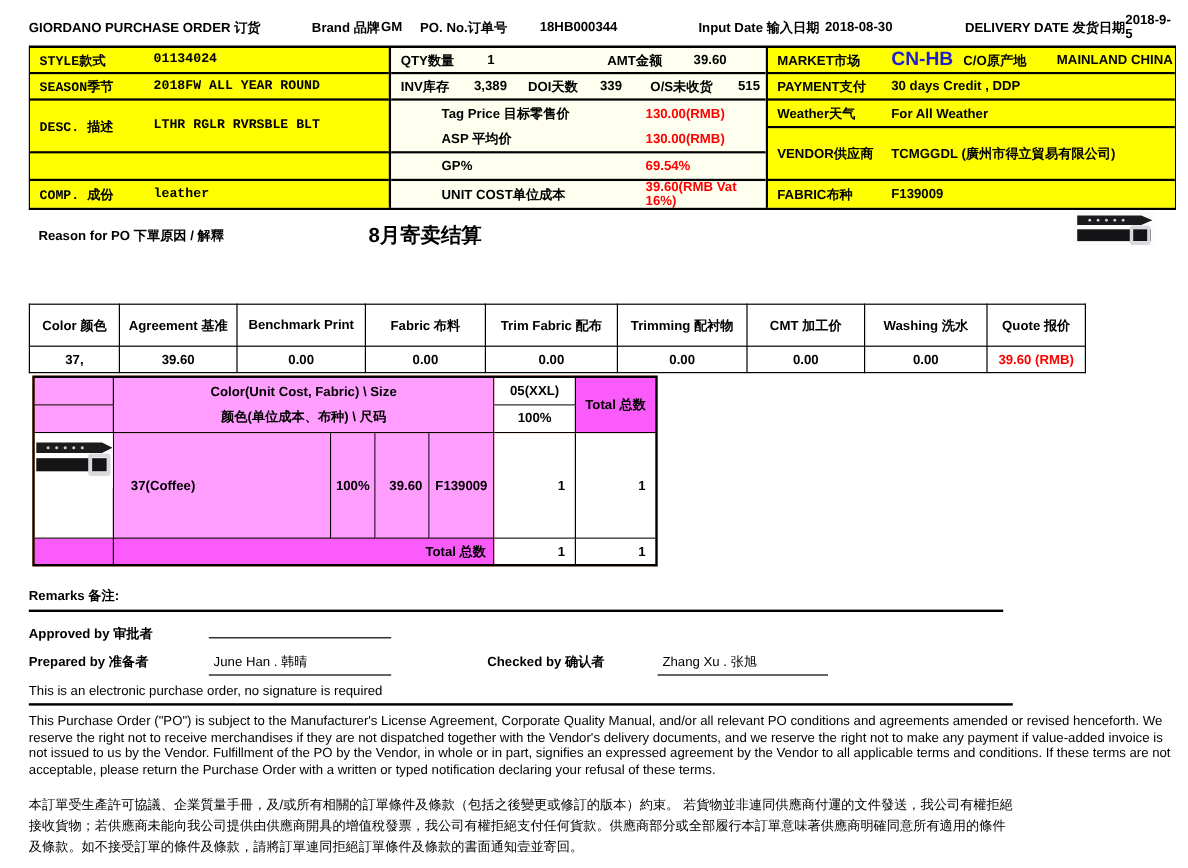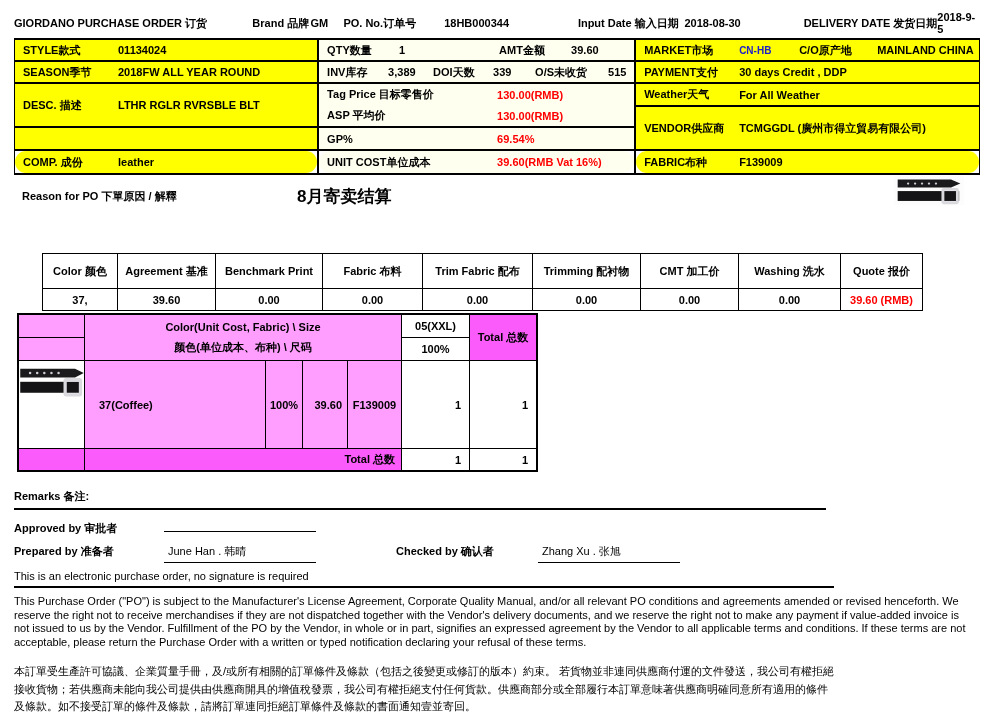--- a/index.html
+++ b/index.html
@@ -2,59 +2,59 @@
 <html><head>
 <meta charset="utf-8">
 <style>
   * { box-sizing: border-box; }
   html,body { margin:0; padding:0; }
   body {
     width:990px; height:723px; background:#ffffff; color:#000;
     font-family:"Liberation Sans","DejaVu Sans",sans-serif;
     font-size:11px; font-weight:bold; overflow:hidden;
   }
-  .doc { padding:8px 10px 0 14px; position:relative; }
+  .doc { padding:8px 10px 0 24px; position:relative; }
 
   
   .top-row { display:flex; align-items:center; height:30px; }
   .t-title { width:246px; }
   .t-brand-l { width:60px; }
   .t-brand-v { width:34px; }
   .t-po-l { width:104px; }
   .t-po-v { width:138px; }
   .t-in-l { width:110px; }
   .t-in-v { width:103px; }
   .t-del-l { width:158px;text-align:right; }
 
   
   .info-grid { display:flex; border:1px solid #000; border-top:2px solid #000; border-bottom:2px solid #000; }
-  .col-left { width:304px; }
+  .col-left { width:304px;font-family:Liberation Mono, monospace; }
   .col-mid { width:321px; border-left:2px solid #000; border-right:2px solid #000; }
   .col-right { width:345px; }
   .ir { border-bottom:2px solid #000; display:flex; align-items:center; padding-left:8px; }
-  .ir:last-child { border-bottom:none;border-radius:11px; }
+  .ir:last-child { border-bottom:none; }
   .h1 { height:22px; } .h2 { height:22px; } .h3 { height:44px; } .h4 { height:23px; } .h5 { height:22px; }
   .yellow { background:#ffff00; }
   .ivory { background:#fffff0; }
   .lab { flex:0 0 auto; }
-  .w95 { width:95px; } .w170 { width:170px; } .w72 { width:72px; } .w100 { width:100px; }
+  .w95 { width:95px; } .w170 { width:170px;margin-left:34px; } .w72 { width:72px; } .w100 { width:100px; }
   .w61 { width:61px; } .w45 { width:45px; } .w60 { width:60px; } .w42 { width:42px; } .w73 { width:73px; } .w78 { width:78px; }
   .red { color:#ff0000; }
-  .blue { color:#2020c8; font-size:10px; }
+  .blue { color:#2020c8; font-size:16px; }
   .stack { flex-direction:column; align-items:stretch; justify-content:center; padding-left:0; }
   .subrow { height:21px; display:flex; align-items:center; padding-left:8px; }
 
   
   .reason-row { position:relative; height:42px; display:flex; align-items:center; padding-left:8px; }
   .reason-label { width:275px; }
   .reason-value { font-size:17px; }
   .belt-top { position:absolute; right:16px; top:1px; }
 
   
-  .quote-table { border-collapse:collapse; margin-top:36px; table-layout:fixed; width:880px;margin-left:28px; }
+  .quote-table { border-collapse:collapse; margin-top:36px; table-layout:fixed; width:880px; }
   .quote-table th, .quote-table td { border:1.5px solid #000; text-align:center; vertical-align:middle; padding:1px 2px; font-size:11px; }
   .quote-table th { height:35px; font-weight:bold; }
   .quote-table td { height:22px; }
 
   
   .pink-table {
     margin:2px 0 0 3px; width:521px; display:grid;
     grid-template-columns:66px 181px 37px 45px 54px 68px 66px;
     grid-template-rows:23px 23px 88px 21px;
     border:2px solid #000; background:#f97316;

